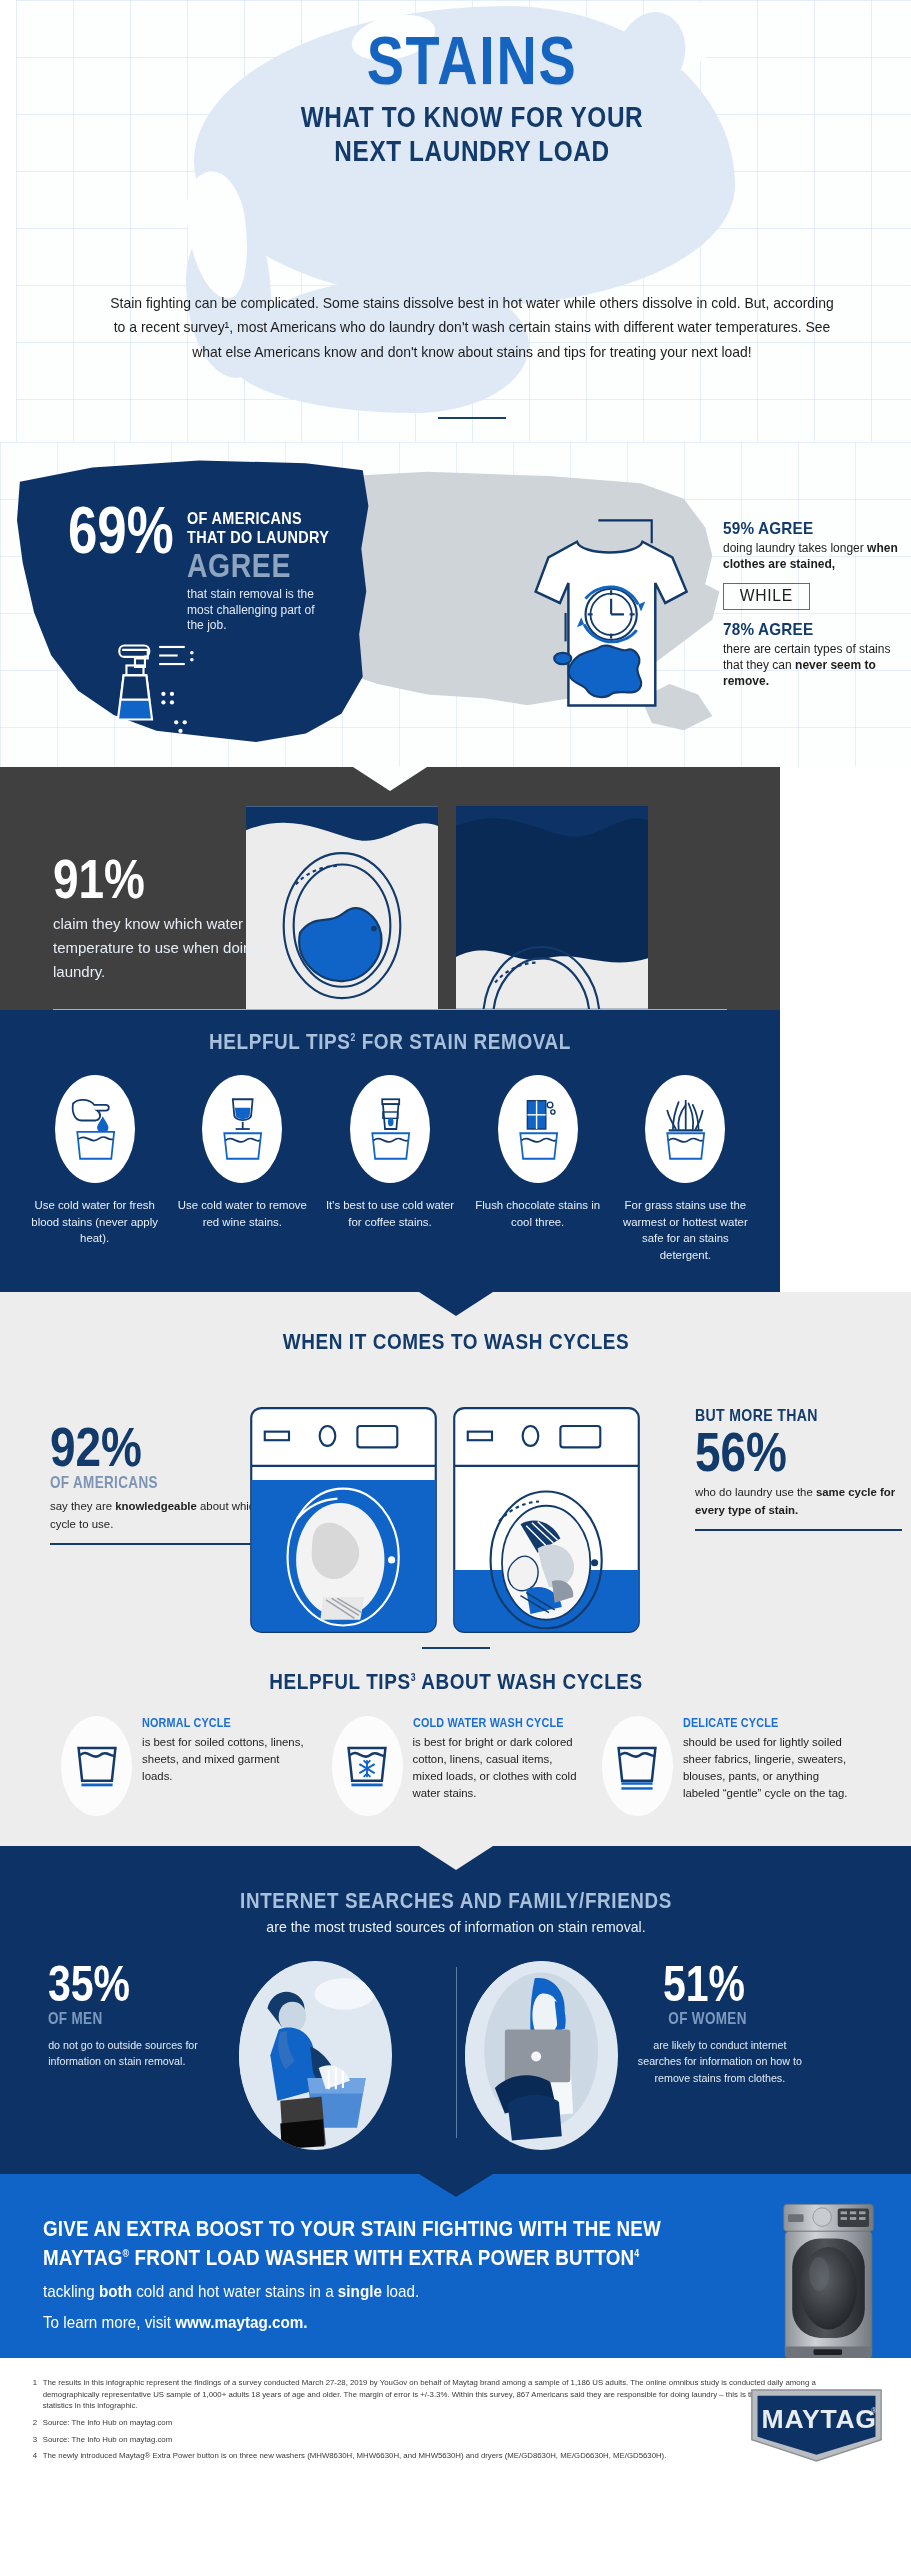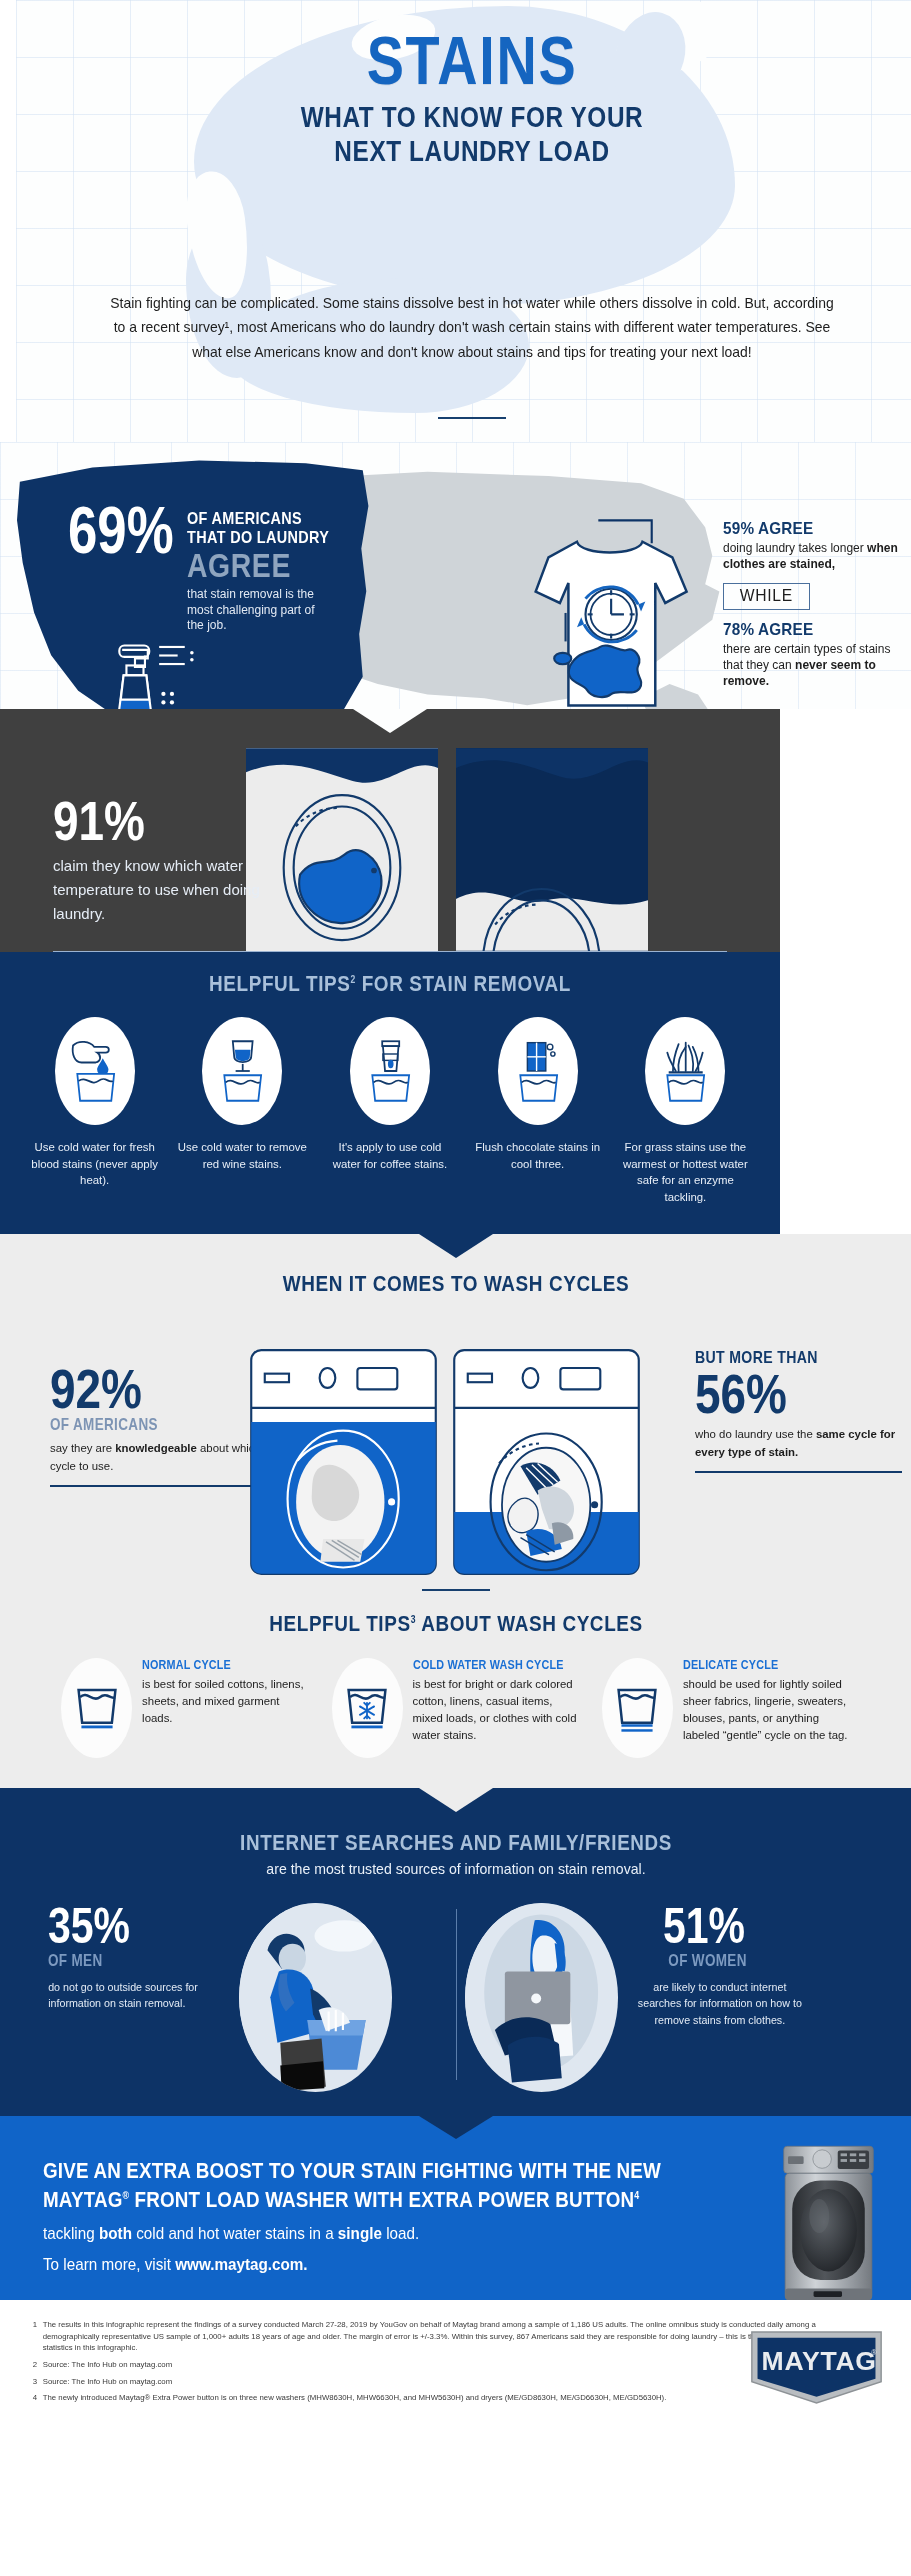--- a/index.html
+++ b/index.html
@@ -50,21 +50,21 @@
   .intro {
     position:absolute; left:64px; top:291px; width:784px; z-index:4;
     text-align:center; font-size:15px; line-height:1.62; color:#1d1d1d;
     transform:scaleX(.93);
   }
   .hr-short { width:68px; height:2.1px; background:#17406f; margin:0 auto; }
   .divider-wrap { position:absolute; left:0; top:417px; width:912px; z-index:5; }
 
   
   .mapsec {
-    position:relative; width:912px; height:267px; overflow:hidden;
+    position:relative; width:912px; height:325px; overflow:hidden;
     background:
       repeating-linear-gradient(to right, rgba(210,225,243,.5) 0 0.7px, transparent 0.7px 57px),
       repeating-linear-gradient(to bottom, rgba(210,225,243,.5) 0 0.7px, transparent 0.7px 57px),
       #fdfefe;
   }
   .usmap-grey { position:absolute; left:214px; top:7.1px; width:541px; height:299px; }
   .usmap-navy { position:absolute; left:7.1px; top:7.1px; width:370px; height:313px; }
   .stat69 { position:absolute; left:68px; top:58px; z-index:6; display:flex; align-items:flex-start; }
   .big69 { font-size:66px; font-weight:bold; color:#ffffff; line-height:.92;
            transform:scaleX(.80); transform-origin:left top; }
@@ -351,21 +351,21 @@
         <div class="oval-w">
           <svg width="56" height="68" viewBox="0 0 78 96">
             <rect x="28" y="6" width="24" height="7" fill="#fff" stroke="#123a6b" stroke-width="2.5"></rect>
             <path d="M29,13 L51,13 L48,48 L32,48 Z" fill="#fff" stroke="#123a6b" stroke-width="2.5"></path>
             <rect x="29" y="24" width="21" height="9" fill="none" stroke="#123a6b" stroke-width="2"></rect>
             <ellipse cx="40" cy="38" rx="4" ry="6" fill="#1064c8"></ellipse>
             <path d="M14,54 L66,54 L62,90 L18,90 Z" fill="#fff" stroke="#1064c8" stroke-width="2.5"></path>
             <path d="M16,64 C26,56 34,72 44,64 C54,56 58,68 64,64" fill="none" stroke="#123a6b" stroke-width="2.5"></path>
           </svg>
         </div>
-        <div class="tiptxt cond">It's apply to use cold water for coffee stains.</div>
+        <div class="tiptxt cond">It's best to use cold water for coffee stains.</div>
       </div>
 
       <div class="tipcol">
         <div class="oval-w">
           <svg width="56" height="68" viewBox="0 0 78 96">
             <rect x="24" y="8" width="26" height="40" fill="#1064c8" stroke="#123a6b" stroke-width="2"></rect>
             <line x1="37" y1="8" x2="37" y2="48" stroke="#fff" stroke-width="2"></line>
             <line x1="24" y1="28" x2="50" y2="28" stroke="#fff" stroke-width="2"></line>
             <circle cx="56" cy="14" r="4" fill="none" stroke="#123a6b" stroke-width="2"></circle>
             <circle cx="60" cy="24" r="3" fill="none" stroke="#123a6b" stroke-width="2"></circle>
@@ -386,21 +386,21 @@
                 <path d="M50,48 C52,32 48,22 44,12"></path>
               <path d="M58,48 C58,34 54,22 50,14"></path>
                 <path d="M26,48 C20,38 16,30 14,22"></path>
               <path d="M54,48 C60,38 62,30 64,22"></path>
             </g>
             <line x1="16" y1="50" x2="64" y2="50" stroke="#123a6b" stroke-width="3"></line>
             <path d="M14,54 L66,54 L62,90 L18,90 Z" fill="#fff" stroke="#1064c8" stroke-width="2.5"></path>
             <path d="M16,64 C26,56 34,72 44,64 C54,56 58,68 64,64" fill="none" stroke="#123a6b" stroke-width="2.5"></path>
           </svg>
         </div>
-        <div class="tiptxt cond">For grass stains use the warmest or hottest water safe for an enzyme tackling.</div>
+        <div class="tiptxt cond">For grass stains use the warmest or hottest water safe for an stains detergent.</div>
       </div>
 
     </div>
   </div>
 </section>
 
 <section class="grey">
   <div class="notch-down" style="border-top:24px solid #0d3366;"></div>
   <div class="cyc">
     <h2 class="cond">WHEN IT COMES TO WASH CYCLES</h2>

